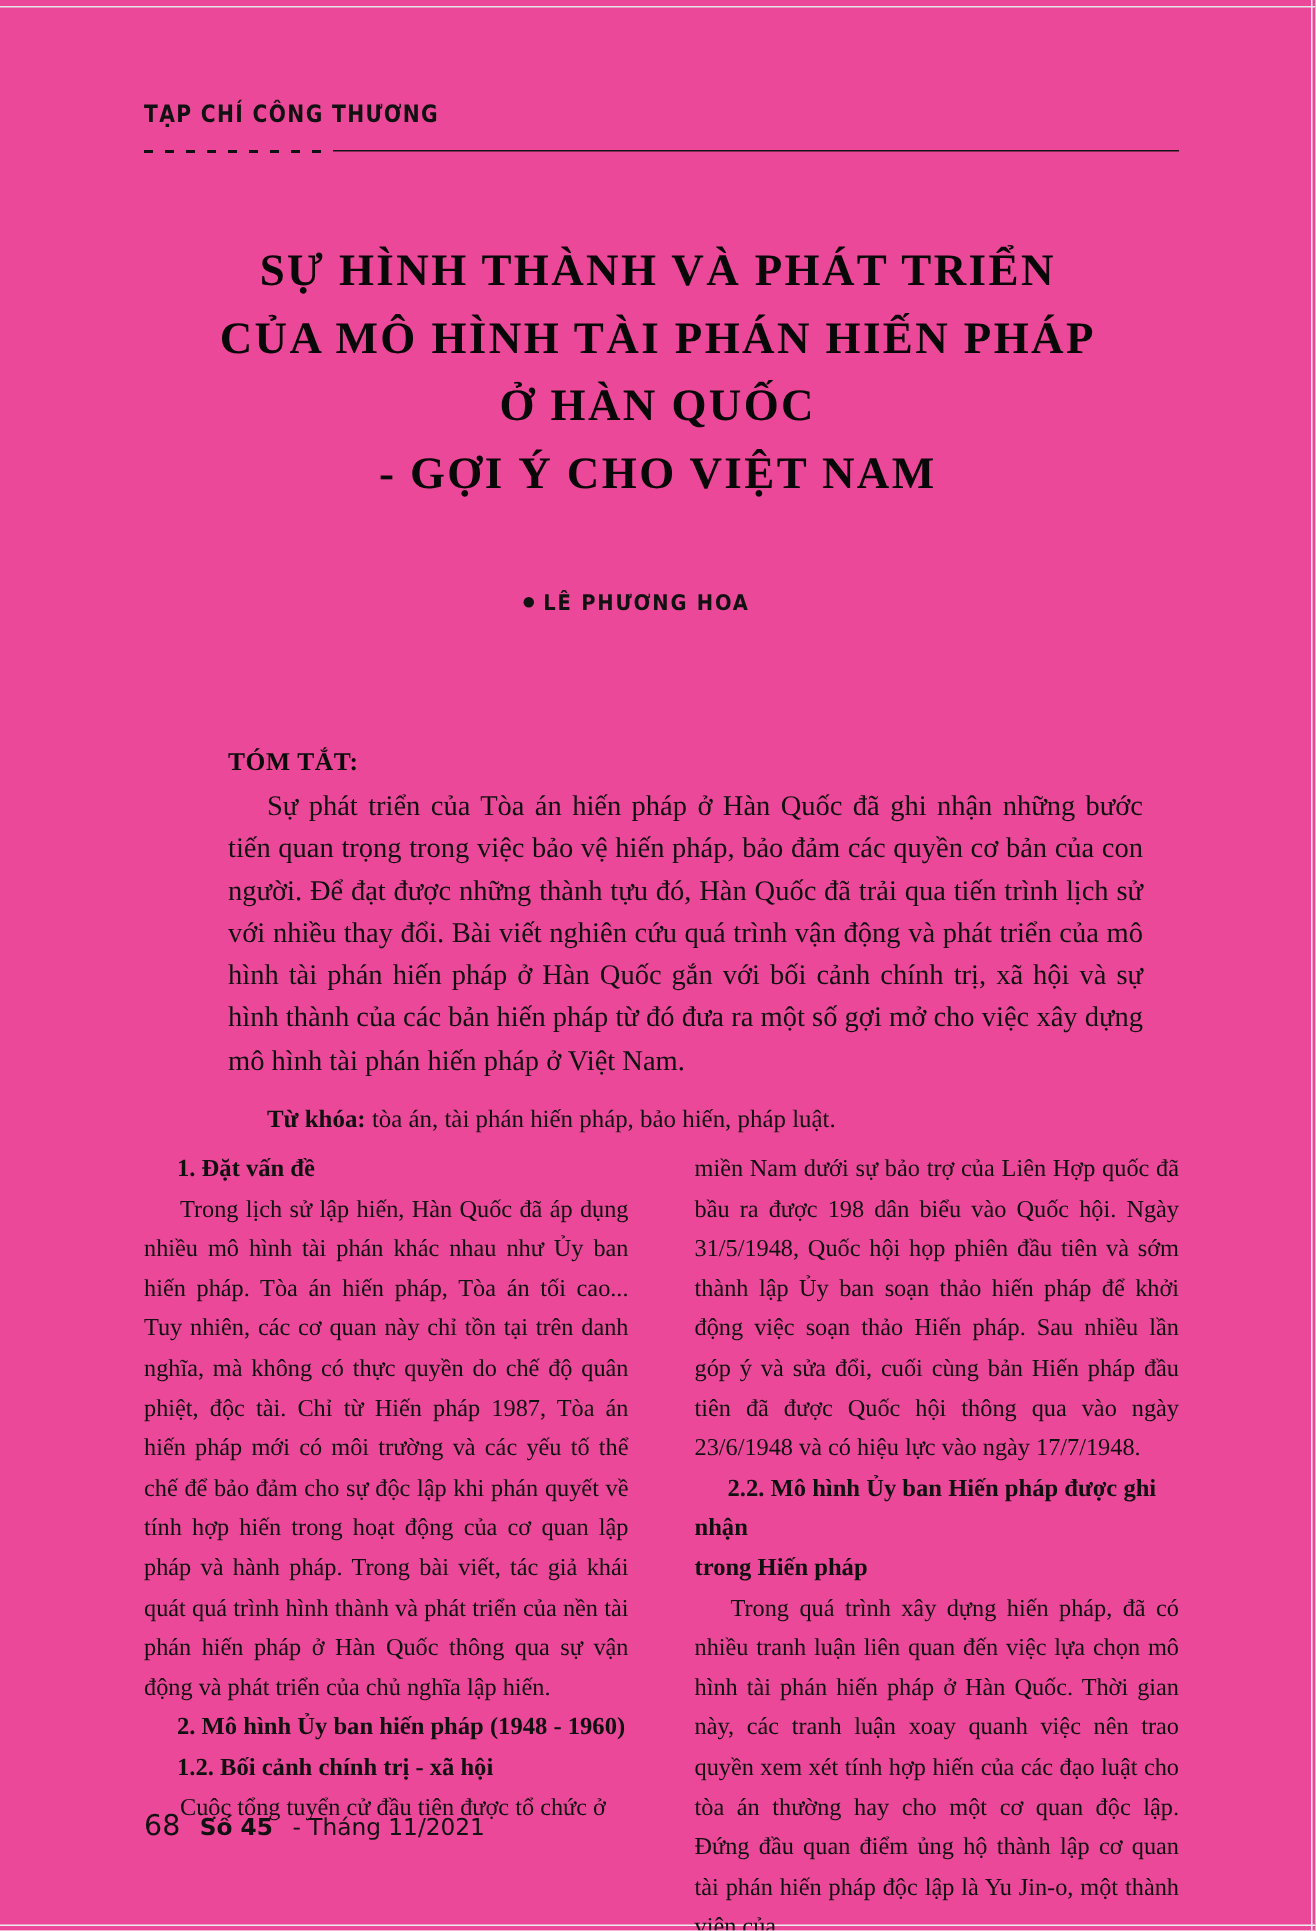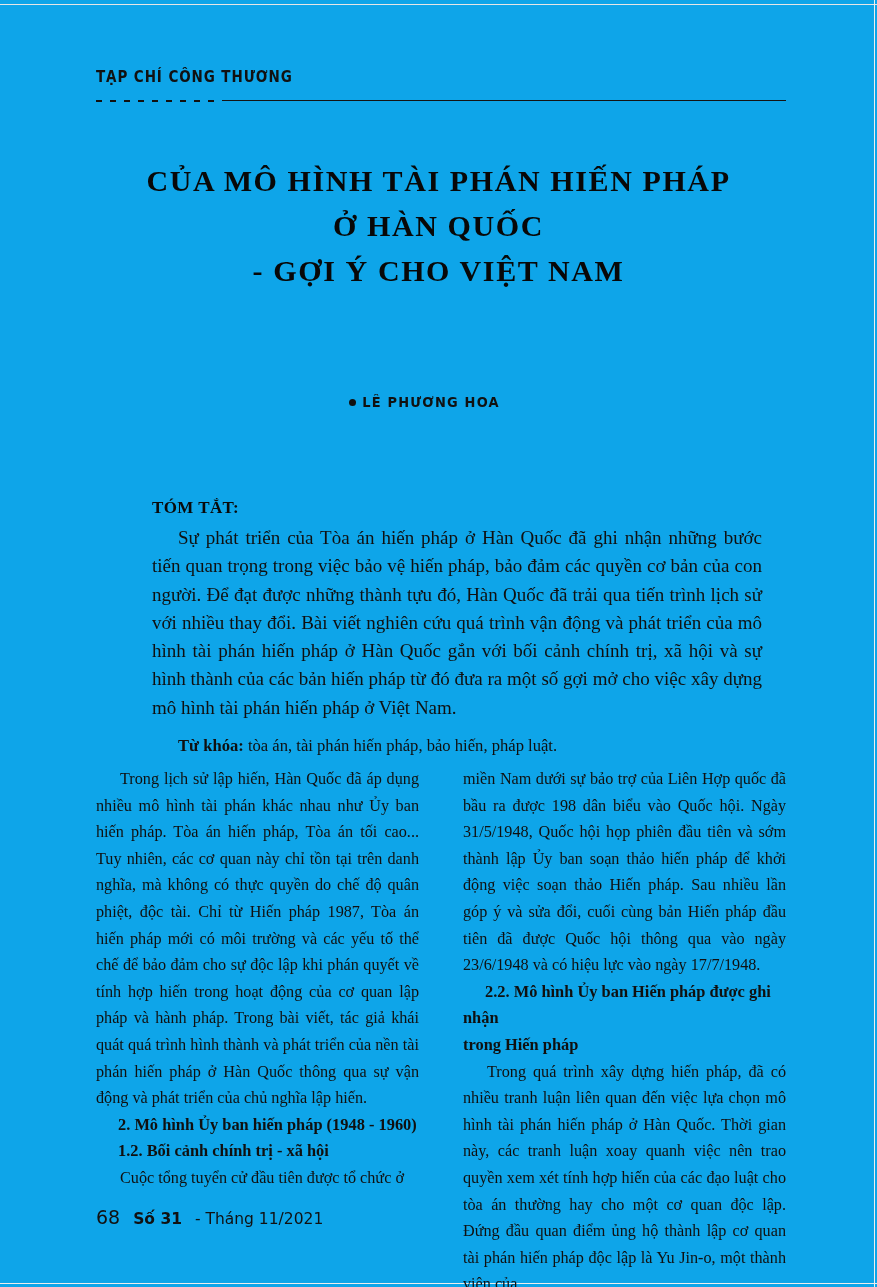--- a/index.html
+++ b/index.html
@@ -10,21 +10,21 @@
   }
   body {
     font-family: "Liberation Serif", "DejaVu Serif", serif;
     color: #0d0d0d;
   }
 
   .page {
     position: relative;
     width: 877px;
     height: 1287px;
-    background: #0ea5e9;
+    background: #ec4899;
     overflow: hidden;
     box-sizing: border-box;
   }
 
   
   .scan-edge-top {
     position: absolute;
     top: 4px; left: 0; right: 0;
     height: 1px;
     background: #e6e6e6;
@@ -246,20 +246,21 @@
 
   <div class="running-head">
     <span class="running-head-text">TẠP CHÍ CÔNG THƯƠNG</span>
     <div class="running-head-rules">
       <div class="rule-dotted"></div>
       <div class="rule-solid"></div>
     </div>
   </div>
 
   <div class="title-block">
+    <div class="title-line">SỰ HÌNH THÀNH VÀ PHÁT TRIỂN</div>
     <div class="title-line">CỦA MÔ HÌNH TÀI PHÁN HIẾN PHÁP</div>
     <div class="title-line">Ở HÀN QUỐC</div>
     <div class="title-line">- GỢI Ý CHO VIỆT NAM</div>
   </div>
 
   <div class="author-block">
     <span class="author-bullet"></span><span class="author-name">LÊ PHƯƠNG HOA</span>
   </div>
 
   <div class="abstract">
@@ -269,34 +270,35 @@
     </div>
     <div class="keywords">
       <b>Từ khóa:</b>
       <span>tòa án, tài phán hiến pháp, bảo hiến, pháp luật.</span>
     </div>
   </div>
 
   <div class="columns">
 
     <div class="col">
+      <h3>1. Đặt vấn đề</h3>
       <p>Trong lịch sử lập hiến, Hàn Quốc đã áp dụng nhiều mô hình tài phán khác nhau như Ủy ban hiến pháp. Tòa án hiến pháp, Tòa án tối cao... Tuy nhiên, các cơ quan này chỉ tồn tại trên danh nghĩa, mà không có thực quyền do chế độ quân phiệt, độc tài. Chỉ từ Hiến pháp 1987, Tòa án hiến pháp mới có môi trường và các yếu tố thể chế để bảo đảm cho sự độc lập khi phán quyết về tính hợp hiến trong hoạt động của cơ quan lập pháp và hành pháp. Trong bài viết, tác giả khái quát quá trình hình thành và phát triển của nền tài phán hiến pháp ở Hàn Quốc thông qua sự vận động và phát triển của chủ nghĩa lập hiến.</p>
       <h3>2. Mô hình Ủy ban hiến pháp (1948 - 1960)</h3>
       <h4>1.2. Bối cảnh chính trị - xã hội</h4>
       <p>Cuộc tổng tuyển cử đầu tiên được tổ chức ở</p>
     </div>
 
     <div class="col">
       <p class="noindent">miền Nam dưới sự bảo trợ của Liên Hợp quốc đã bầu ra được 198 dân biểu vào Quốc hội. Ngày 31/5/1948, Quốc hội họp phiên đầu tiên và sớm thành lập Ủy ban soạn thảo hiến pháp để khởi động việc soạn thảo Hiến pháp. Sau nhiều lần góp ý và sửa đổi, cuối cùng bản Hiến pháp đầu tiên đã được Quốc hội thông qua vào ngày 23/6/1948 và có hiệu lực vào ngày 17/7/1948.</p>
       <h4>2.2. Mô hình Ủy ban Hiến pháp được ghi nhận</h4>
       <h4 class="wrap" style="text-indent:0">trong Hiến pháp</h4>
       <p>Trong quá trình xây dựng hiến pháp, đã có nhiều tranh luận liên quan đến việc lựa chọn mô hình tài phán hiến pháp ở Hàn Quốc. Thời gian này, các tranh luận xoay quanh việc nên trao quyền xem xét tính hợp hiến của các đạo luật cho tòa án thường hay cho một cơ quan độc lập. Đứng đầu quan điểm ủng hộ thành lập cơ quan tài phán hiến pháp độc lập là Yu Jin-o, một thành viên của</p>
     </div>
 
   </div>
 
   <div class="footer">
     <span class="folio">68</span>
-    <span class="issue">Số 31</span>
+    <span class="issue">Số 45</span>
     <span class="issue-date">- Tháng 11/2021</span>
   </div>
 
 </div>
 
 </body></html>

